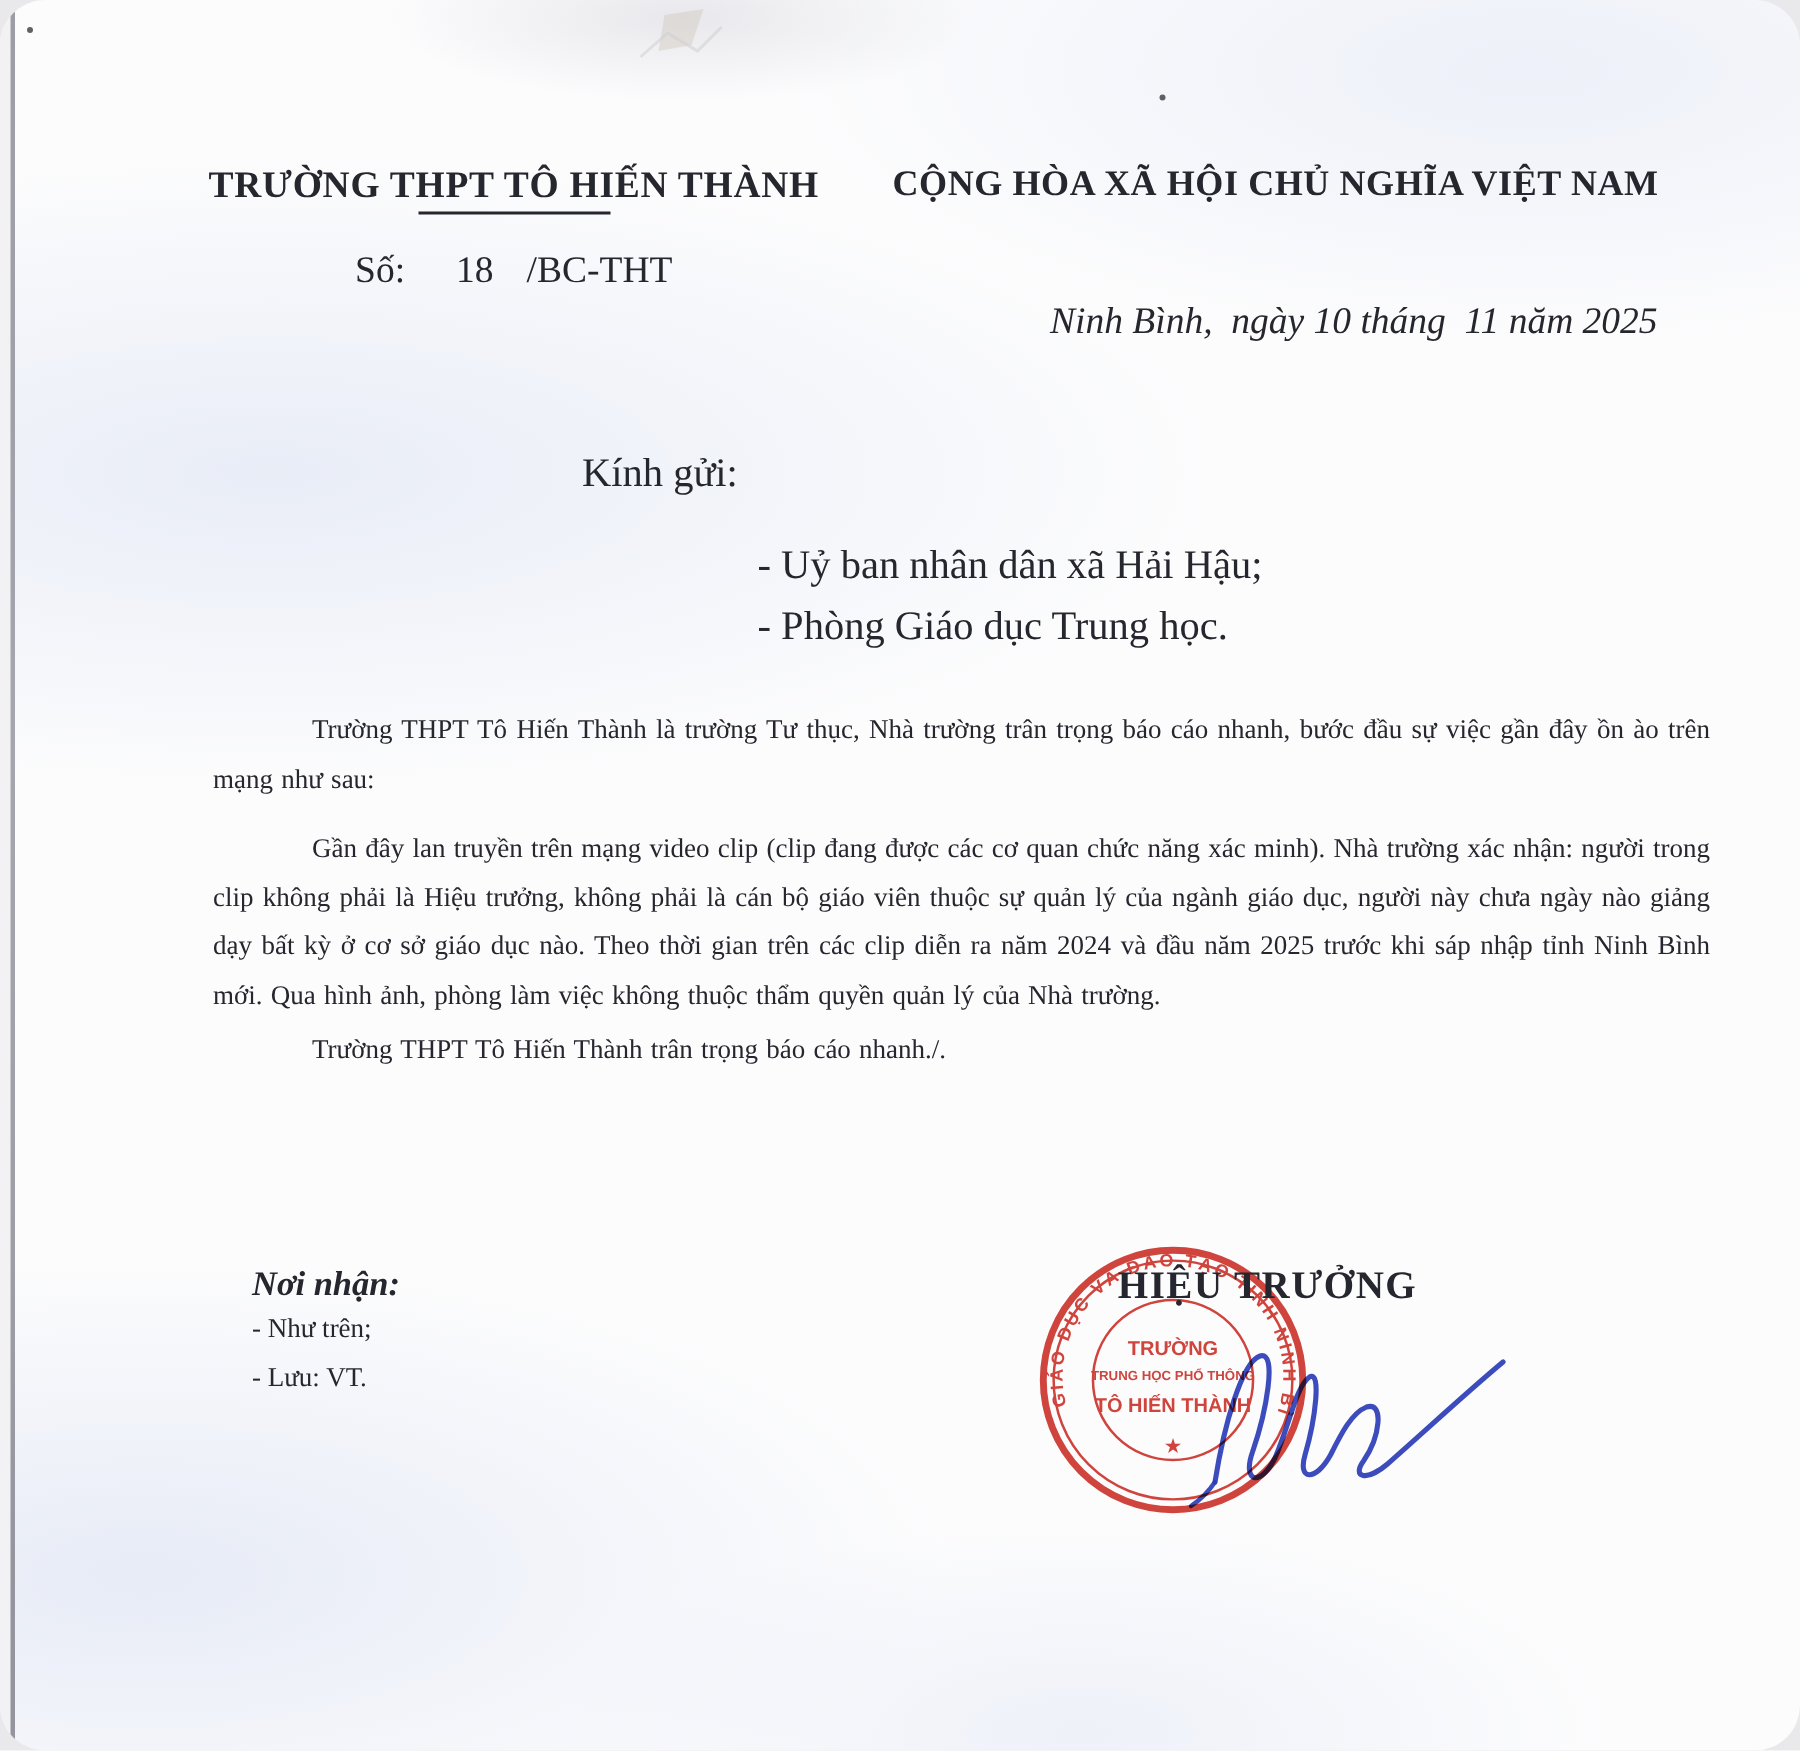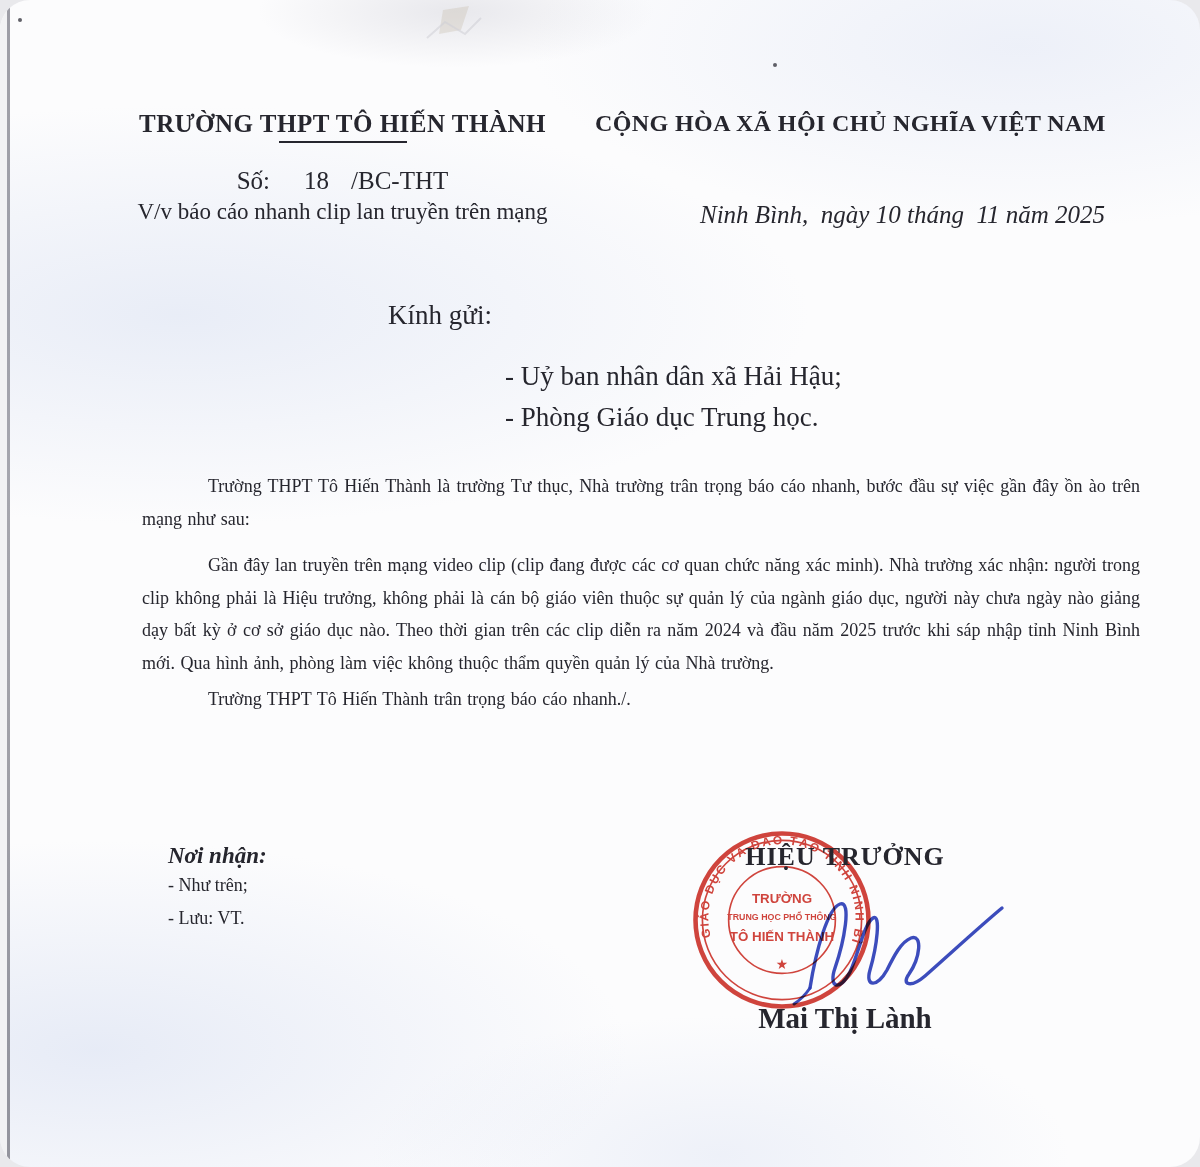--- a/index.html
+++ b/index.html
@@ -81,21 +81,20 @@
   </svg>
   <div class="speck" style="left:18px; top:18px;"></div>
   <div class="speck" style="left:773px; top:63px;"></div>
 
   <div class="abs hdr-left">
     <div class="school-name">TRƯỜNG THPT TÔ HIẾN THÀNH</div>
     <div class="school-underline"></div>
     <div class="doc-number">
       <span>Số:</span><span class="num">18</span><span class="suf">/BC-THT</span>
     </div>
-    <div class="subject">V/v báo cáo nhanh clip lan truyền trên mạng</div>
   </div>
 
   <div class="abs hdr-right">
     <div class="national-title">CỘNG HÒA XÃ HỘI CHỦ NGHĨA VIỆT NAM</div><br>
   </div>
   <div class="abs dateline">Ninh Bình,  ngày 10 tháng  11 năm 2025</div>
 
   <div class="abs salutation">Kính gửi:</div>
   <div class="abs recipients">
     <div>- Uỷ ban nhân dân xã Hải Hậu;</div>
@@ -140,15 +139,14 @@
              C 79 72, 84 44, 93 38
              C 101 33, 97 66, 90 90
              C 85 107, 97 108, 107 90
              C 114 76, 121 62, 131 58
              C 143 54, 140 78, 129 94
              C 121 105, 131 108, 145 96
              C 170 74, 198 48, 222 28" fill="none" stroke="#2b3eb8" stroke-width="3.4" stroke-linecap="round" opacity=".92"></path>
     <path d="M 30 108 C 26 114, 20 120, 14 124" fill="none" stroke="#2b3eb8" stroke-width="3" stroke-linecap="round" opacity=".92"></path>
   </svg>
 
-  <div class="abs signer-name">Mai Thị Lành</div>
 
 </div>
 
 </body></html>

